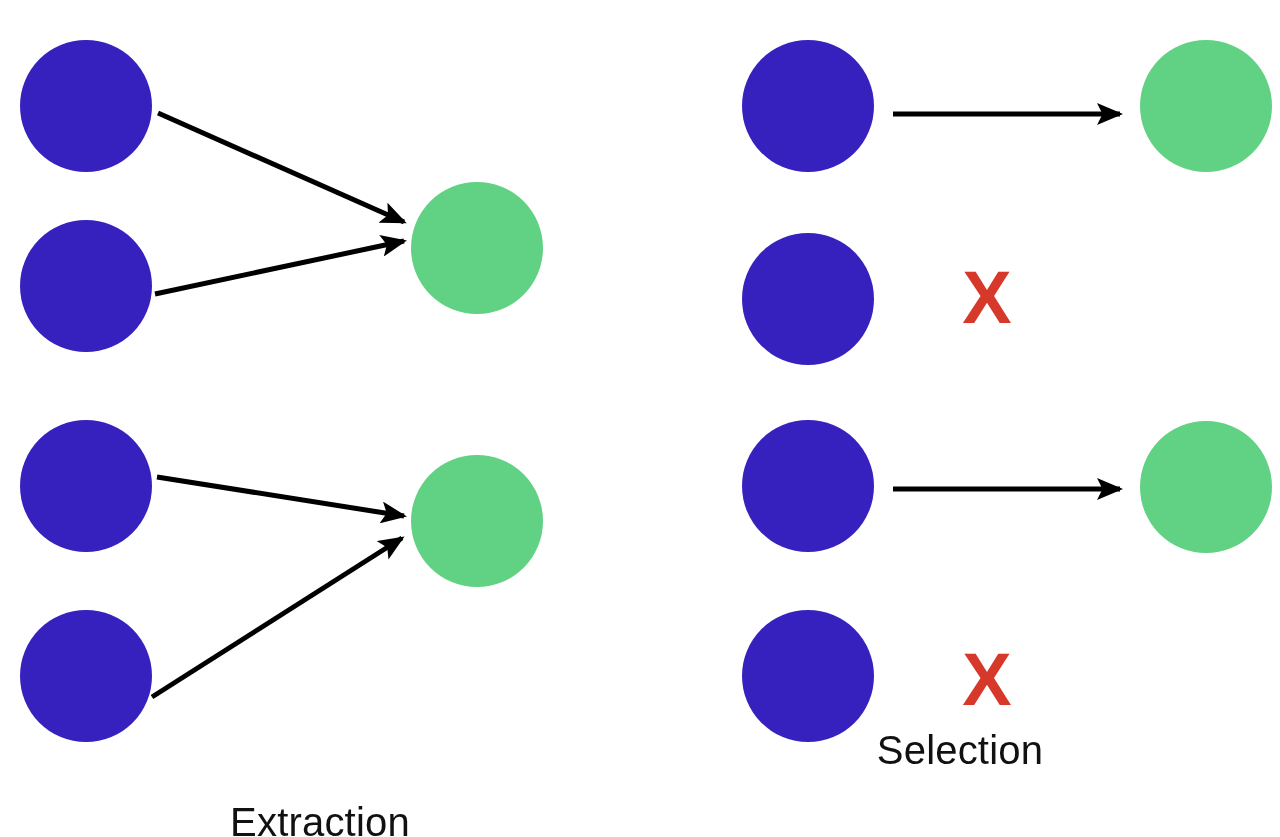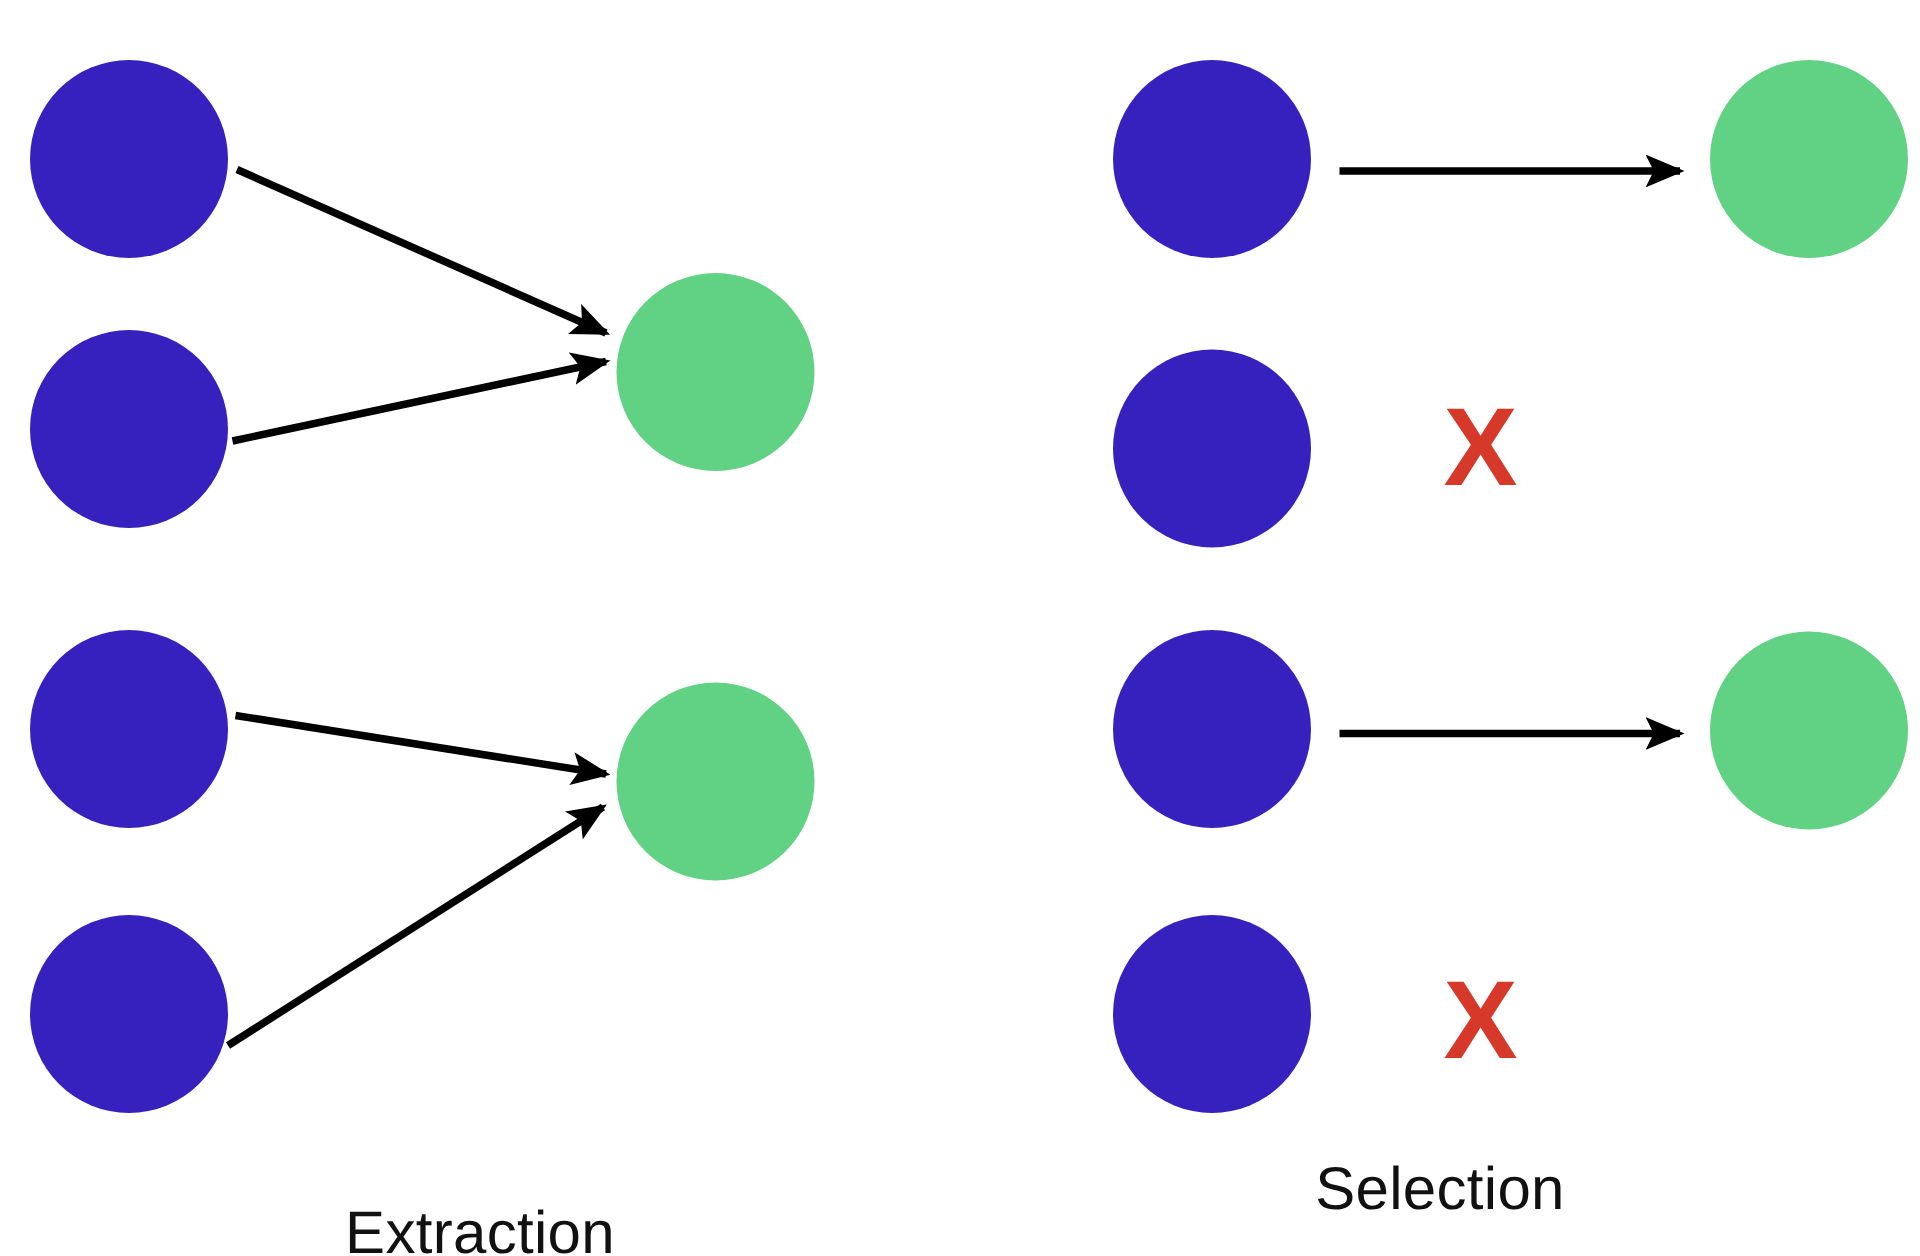--- a/index.html
+++ b/index.html
@@ -80,21 +80,21 @@
       <line x1="152" y1="697" x2="402" y2="538" stroke="#000000" stroke-width="5" marker-end="url(#arrowhead)"></line>
       <line x1="893" y1="114" x2="1120" y2="114" stroke="#000000" stroke-width="5" marker-end="url(#arrowhead)"></line>
       <line x1="893" y1="489" x2="1120" y2="489" stroke="#000000" stroke-width="5" marker-end="url(#arrowhead)"></line>
     </svg>
 
   <div class="panel" id="panel-extraction">
     <div class="panel-label" style="left: 0px; width: 640px; top: 772px; position: absolute; color: rgb(17, 17, 17);">Extraction</div>
   </div>
 
   <div class="panel" id="panel-selection">
-    <div class="panel-label" style="left: 0px; width: 640px; top: 771px; position: absolute; color: rgb(17, 17, 17);">Selection</div>
+    <div class="panel-label" style="left: 0px; width: 640px; top: 728px; position: absolute; color: rgb(17, 17, 17);">Selection</div>
   </div>
 
   <div id="node-layer">
       <div class="node-circle node-source" style="left: 20px; top: 40px; width: 132px; height: 132px; background: rgb(54, 33, 190);"></div>
       <div class="node-circle node-source" style="left: 20px; top: 220px; width: 132px; height: 132px; background: rgb(54, 33, 190);"></div>
       <div class="node-circle node-target" style="left: 411px; top: 182px; width: 132px; height: 132px; background: rgb(97, 209, 131);"></div>
       <div class="node-circle node-source" style="left: 20px; top: 420px; width: 132px; height: 132px; background: rgb(54, 33, 190);"></div>
       <div class="node-circle node-source" style="left: 20px; top: 610px; width: 132px; height: 132px; background: rgb(54, 33, 190);"></div>
       <div class="node-circle node-target" style="left: 411px; top: 455px; width: 132px; height: 132px; background: rgb(97, 209, 131);"></div>
       <div class="node-circle node-source" style="left: 742px; top: 40px; width: 132px; height: 132px; background: rgb(54, 33, 190);"></div>

